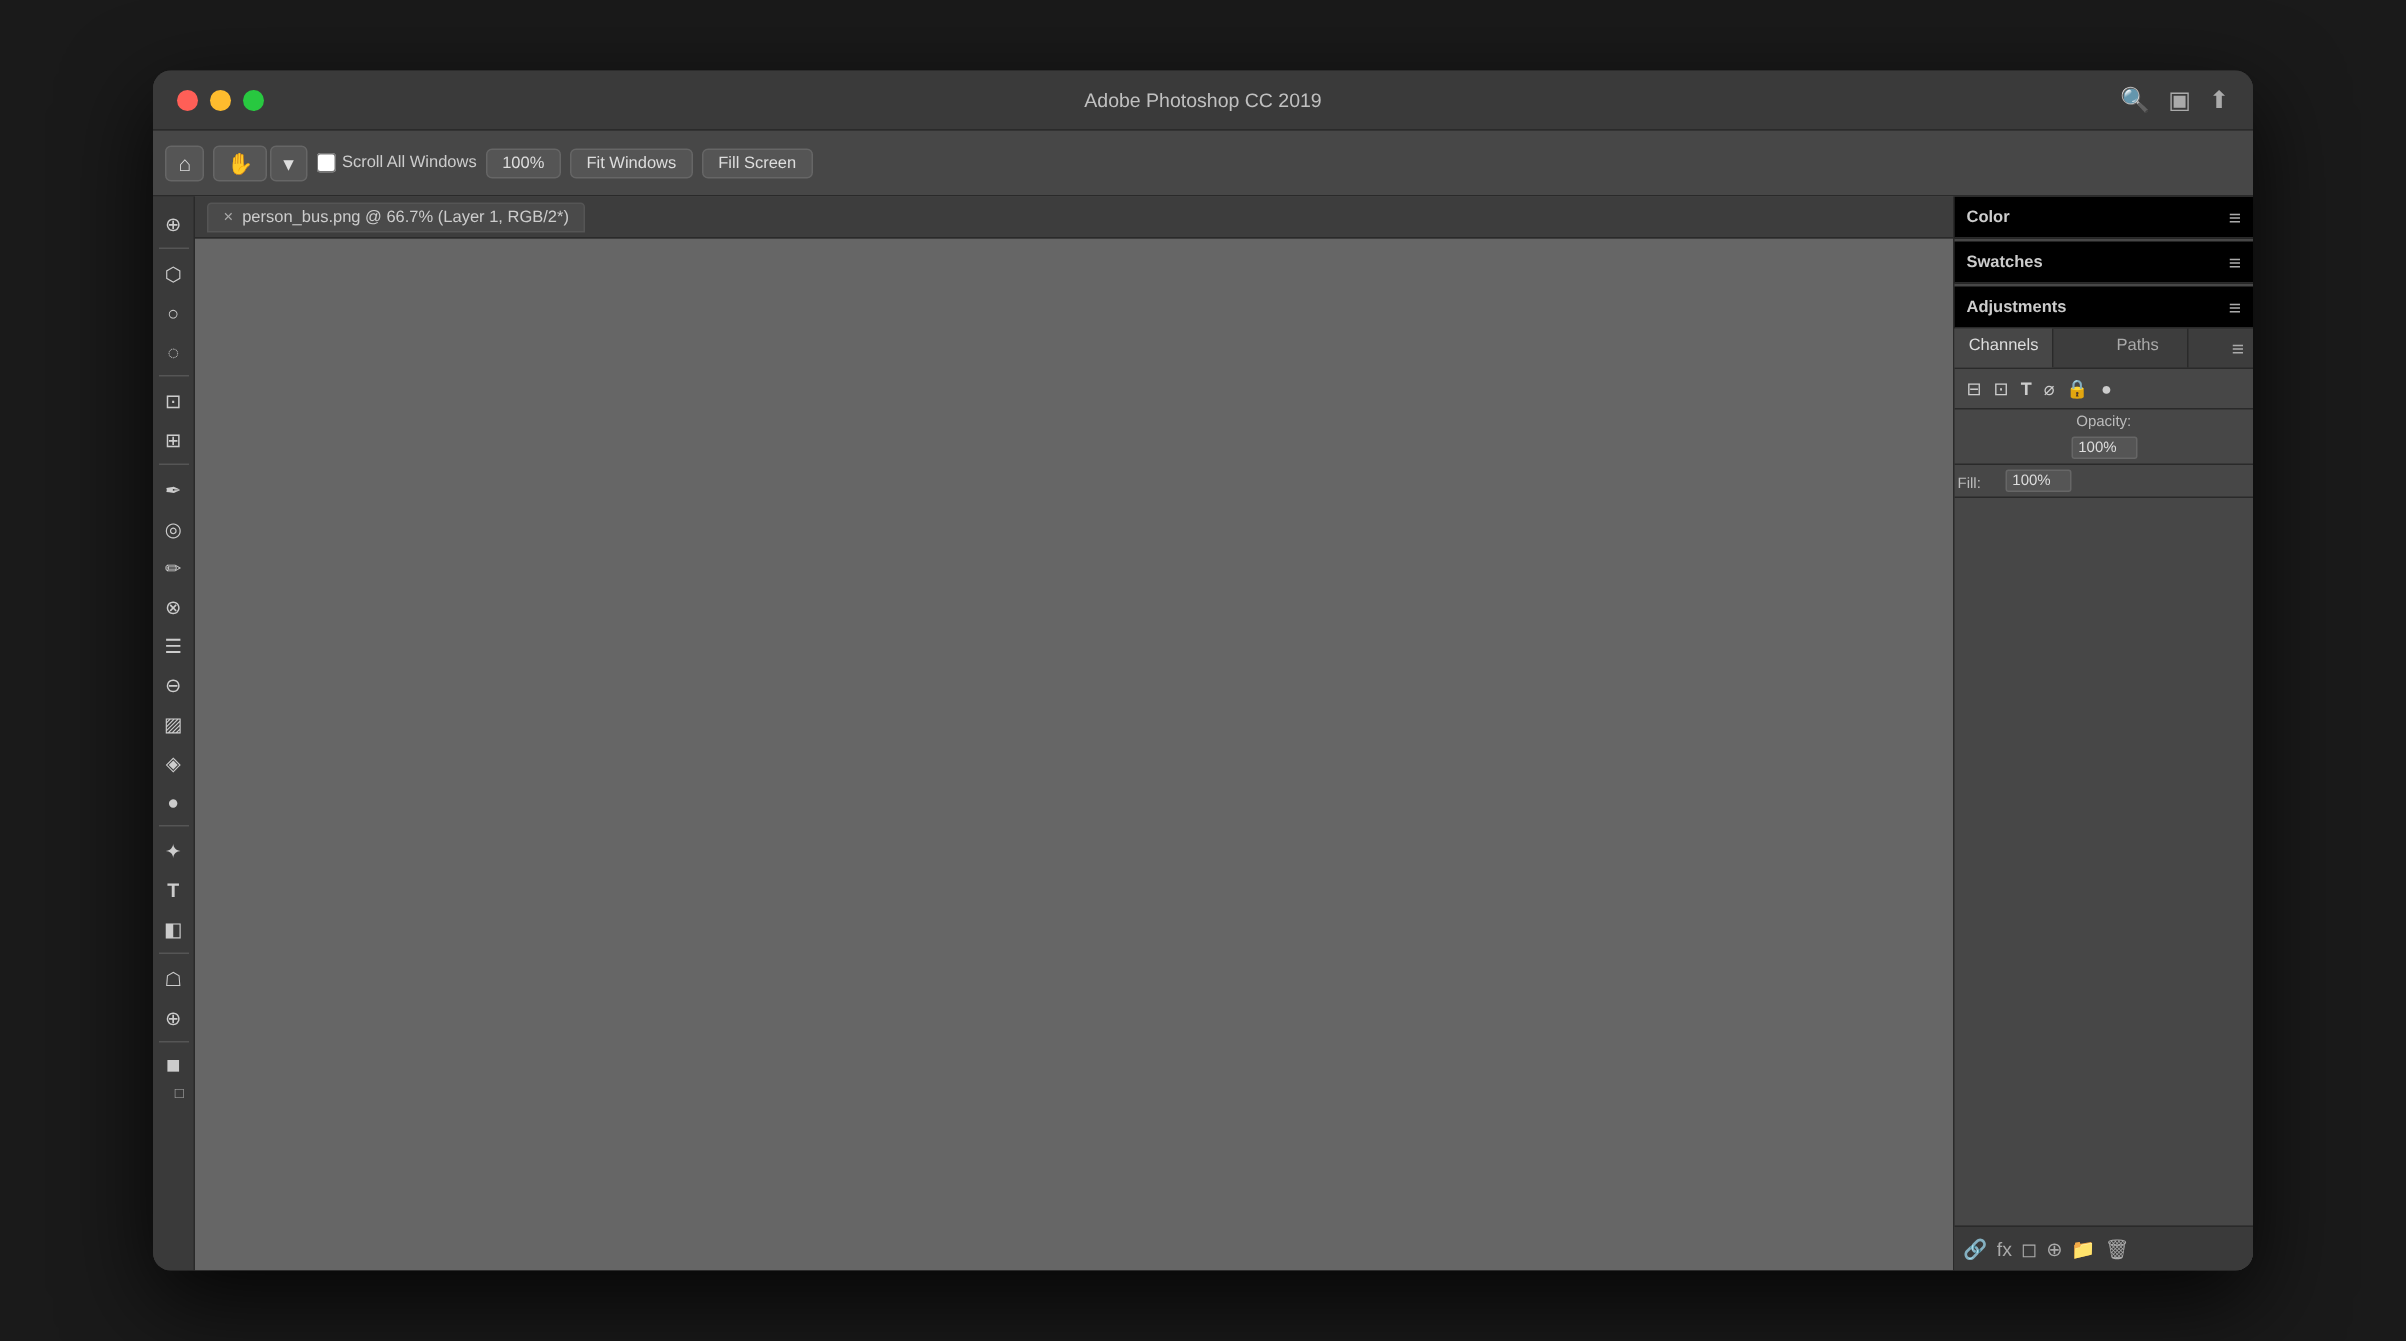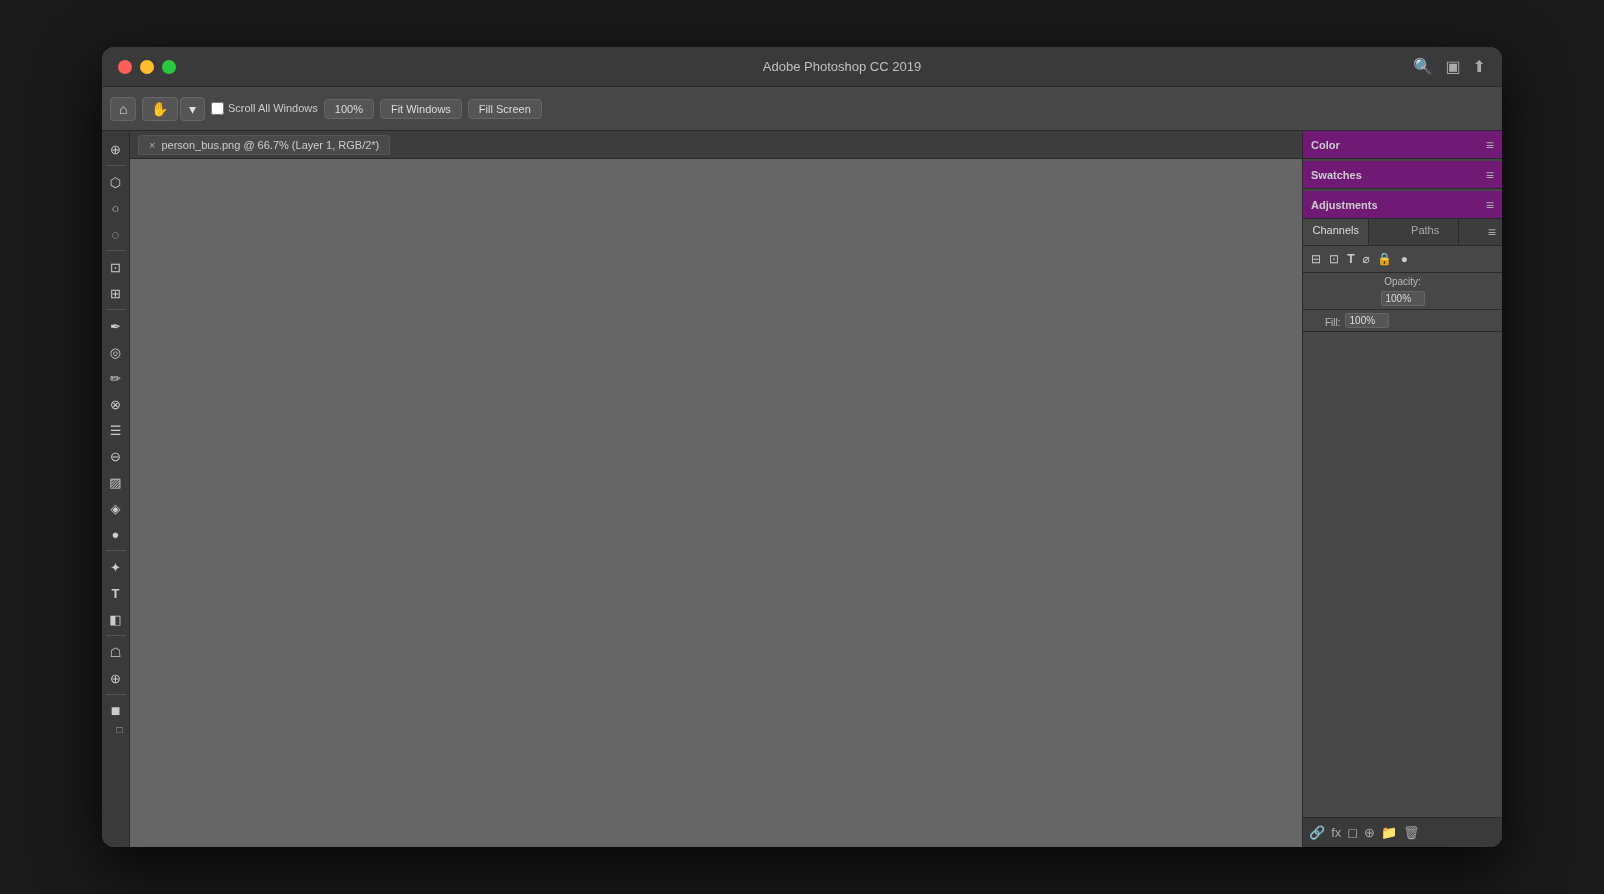--- a/index.html
+++ b/index.html
@@ -49,21 +49,20 @@
     }
     .tl-red { background: #ff5f57; }
     .tl-yellow { background: #febc2e; }
     .tl-green { background: #28c840; }
     .title-text {
       position: absolute;
       left: 50%;
       transform: translateX(-50%);
       color: #c0c0c0;
       font-size: 13px;
-      margin-left: 40px;
     }
     .title-bar-right {
       margin-left: auto;
       display: flex;
       gap: 12px;
       align-items: center;
     }
     .title-bar-icon {
       color: #aaa;
       font-size: 16px;
@@ -223,21 +222,21 @@
     .right-panel {
       width: 200px;
       background: #474747;
       border-left: 1px solid #2a2a2a;
       display: flex;
       flex-direction: column;
       flex-shrink: 0;
     }
     .panel-header {
       height: 28px;
-      background: #701a75;
+      background: #000000;
       display: flex;
       align-items: center;
       justify-content: space-between;
       padding: 0 8px;
       border-bottom: 1px solid #2a2a2a;
     }
     .panel-title {
       font-size: 11px;
       color: #ccc;
       font-weight: 600;
@@ -292,22 +291,22 @@
       border: 1px solid #666;
       border-radius: 2px;
       padding: 1px 4px;
       font-size: 10px;
       color: #ddd;
       width: 44px;
     }
     .panel-fill-row {
       display: flex;
       align-items: flex-end;
-      padding: 3px 22px;
-      gap: 4px;
+      padding: 3px 2px;
+      gap: 16px;
       font-size: 10px;
       color: #bbb;
       border-bottom: 1px solid #2a2a2a;
     }
     .layer-item {
       display: flex;
       align-items: center;
       padding: 6px 8px;
       gap: 6px;
       background: #5a5a5a;

